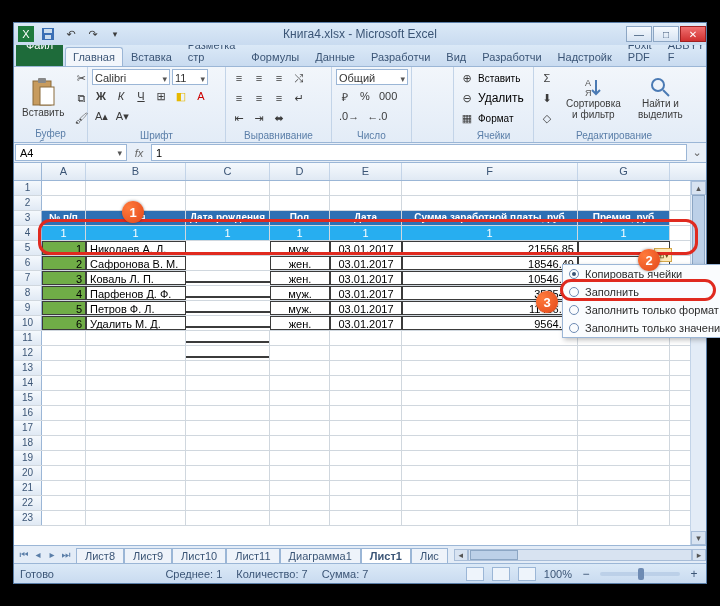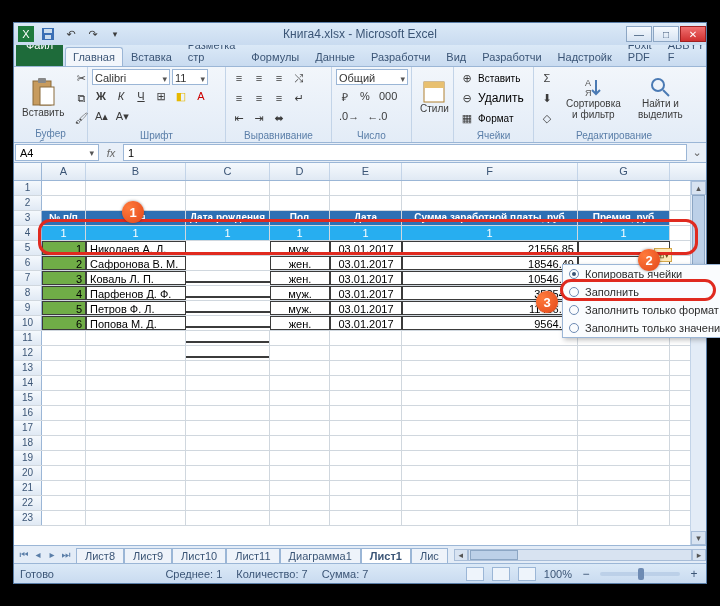--- a/index.html
+++ b/index.html
@@ -160,21 +160,21 @@
   .ico { display:inline-block; width:16px; height:16px; }
   
   .fx-row {
     height: 20px;
     background: #e8eff8;
     border-bottom: 1px solid #9bb6d6;
     display: flex;
     align-items: stretch;
   }
   .name-box {
-    width: 84px;
+    width: 112px;
     border: 1px solid #9bb6d6;
     background: #fff;
     display: flex;
     align-items: center;
     padding: 0 4px;
     margin: 1px;
     font-size:11px;
   }
   .name-box .dd { margin-left:auto; font-size:9px; color:#555;}
   .fx-label { width:22px; display:flex; align-items:center; justify-content:center; color:#666; font-style:italic; }
@@ -534,29 +534,20 @@
           <div class="mini-row">
             <span class="mini-btn">.0→</span>
             <span class="mini-btn">←.0</span>
           </div>
         </div>
       </div>
       <div class="group-label">Число</div>
     </div>
 
     <div class="group" style="width:42px;">
-      <div class="group-body">
-        <div class="big-btn">
-          <svg width="22" height="22" viewBox="0 0 22 22">
-              <rect x="1" y="1" width="20" height="20" fill="#fff" stroke="#b08030"></rect>
-              <rect x="1" y="1" width="20" height="6" fill="#e8c070"></rect>
-            </svg>
-          <div class="big-btn-label">Стили</div>
-        </div>
-      </div>
       <div class="group-label"></div>
     </div>
 
     <div class="group" style="width:80px;">
       <div class="group-body">
         <div class="mini-col">
           <div class="mini-row">
               <span class="mini-btn">⊕</span>
               <span style="font-size:10px;">Вставить</span>
             </div>
@@ -710,21 +701,21 @@
           <div class="cell cB">Петров Ф. Л.</div>
           <div class="cell cC">1987</div>
           <div class="cell cD">муж.</div>
           <div class="cell cE">03.01.2017</div>
           <div class="cell cF">11456.89</div>
           <div class="cell cG"></div>
         </div>
         <div class="row data-row">
           <div class="rh">10</div>
           <div class="cell cA">6</div>
-          <div class="cell cB">Попова М. Д.</div>
+          <div class="cell cB">Удалить М. Д.</div>
           <div class="cell cC">1976</div>
           <div class="cell cD">жен.</div>
           <div class="cell cE">03.01.2017</div>
           <div class="cell cF">9564.95</div>
           <div class="cell cG"></div>
         </div>
         <div class="row ">
           <div class="rh">11</div>
           <div class="cell cA"></div>
           <div class="cell cB"></div>

